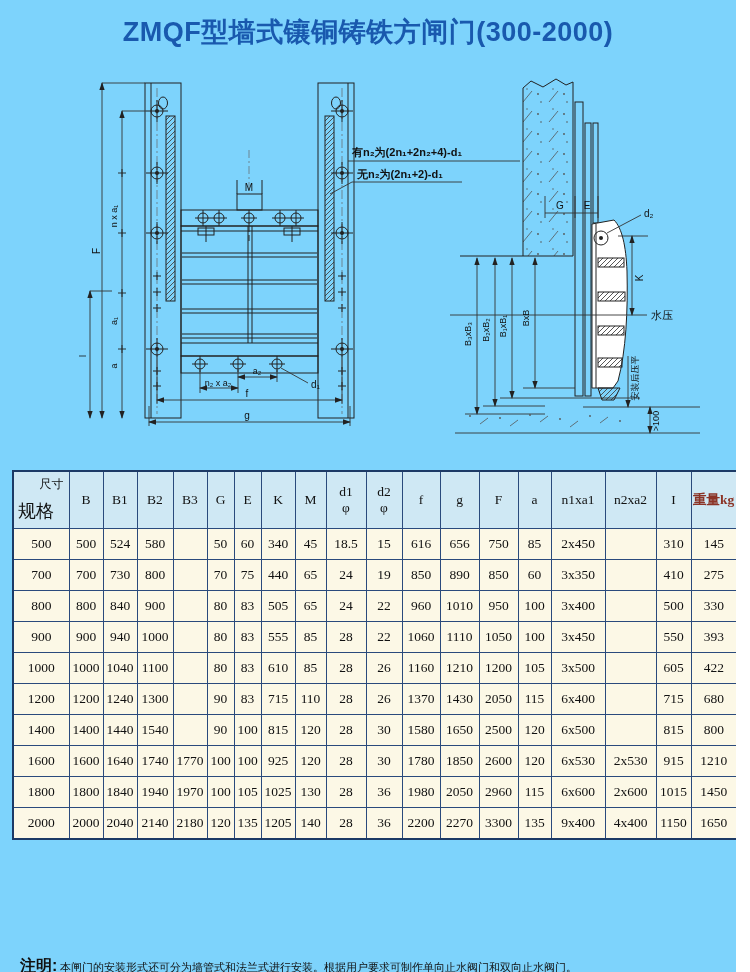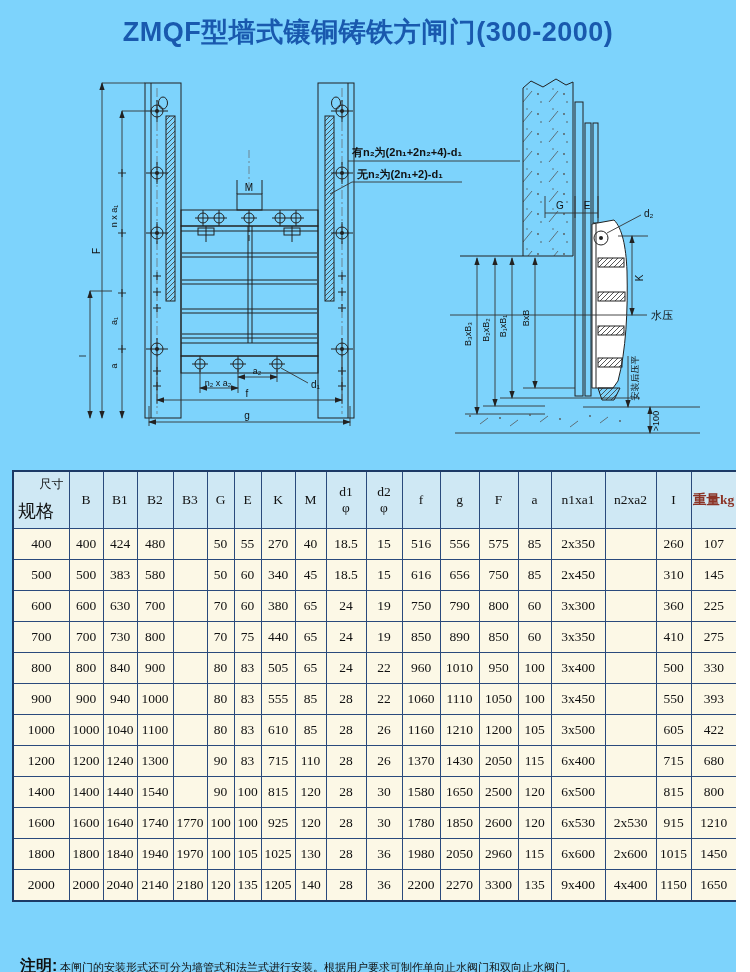--- a/index.html
+++ b/index.html
@@ -342,83 +342,41 @@
           <th>
             <div>I</div>
           </th>
           <th class="accent">
             <div>重量kg</div>
           </th>
         </tr>
     </thead>
     <tbody id="table-body">
         <tr>
-          <td>400</td>
-          <td>400</td>
-          <td>424</td>
-          <td>480</td>
-          <td></td>
-          <td>50</td>
-          <td>55</td>
-          <td>270</td>
-          <td>40</td>
-          <td>18.5</td>
-          <td>15</td>
-          <td>516</td>
-          <td>556</td>
-          <td>575</td>
-          <td>85</td>
-          <td>2x350</td>
-          <td></td>
-          <td>260</td>
-          <td>107</td>
-        </tr>
-        <tr>
           <td>500</td>
           <td>500</td>
-          <td>383</td>
+          <td>524</td>
           <td>580</td>
           <td></td>
           <td>50</td>
           <td>60</td>
           <td>340</td>
           <td>45</td>
           <td>18.5</td>
           <td>15</td>
           <td>616</td>
           <td>656</td>
           <td>750</td>
           <td>85</td>
           <td>2x450</td>
           <td></td>
           <td>310</td>
           <td>145</td>
         </tr>
         <tr>
-          <td>600</td>
-          <td>600</td>
-          <td>630</td>
-          <td>700</td>
-          <td></td>
-          <td>70</td>
-          <td>60</td>
-          <td>380</td>
-          <td>65</td>
-          <td>24</td>
-          <td>19</td>
-          <td>750</td>
-          <td>790</td>
-          <td>800</td>
-          <td>60</td>
-          <td>3x300</td>
-          <td></td>
-          <td>360</td>
-          <td>225</td>
-        </tr>
-        <tr>
           <td>700</td>
           <td>700</td>
           <td>730</td>
           <td>800</td>
           <td></td>
           <td>70</td>
           <td>75</td>
           <td>440</td>
           <td>65</td>
           <td>24</td>

